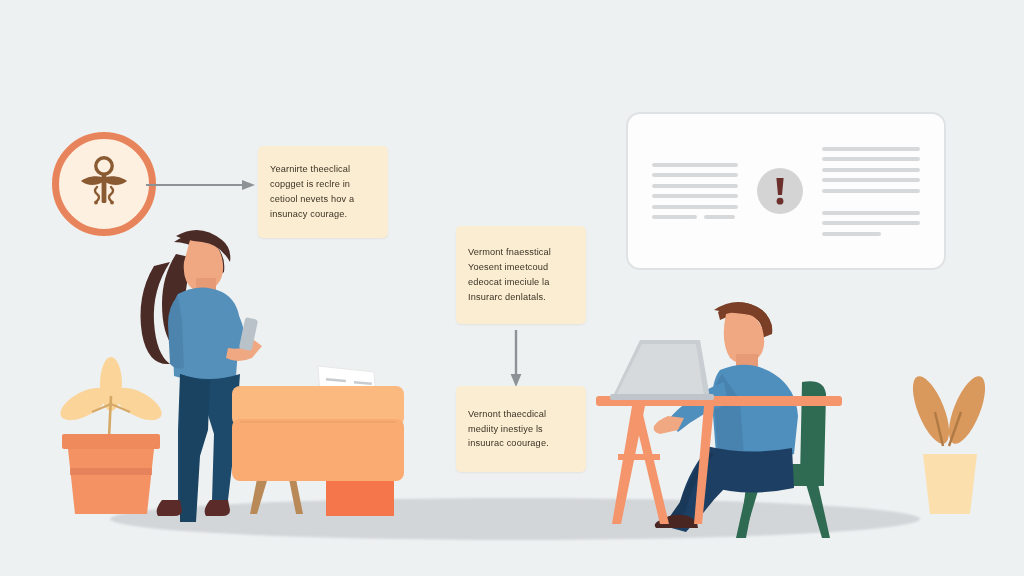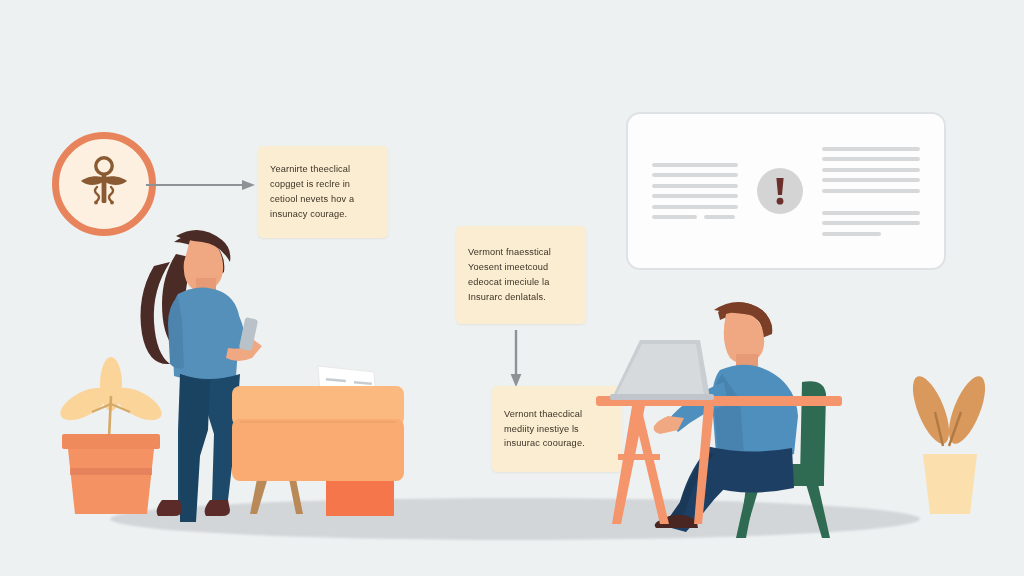--- a/index.html
+++ b/index.html
@@ -40,21 +40,21 @@
     font-size:9.2px;
     line-height:1.62;
     letter-spacing:.15px;
     padding:10px 12px;
     box-sizing:border-box;
     box-shadow:0 1px 2px rgba(120,100,60,.10);
   }
   .callout p{margin:0;}
   #callout-1{left:258px;top:146px;width:130px;height:92px;display:flex;align-items:center;}
   #callout-2{left:456px;top:226px;width:130px;height:98px;display:flex;align-items:center;}
-  #callout-3{left:456px;top:386px;width:130px;height:86px;display:flex;align-items:center;margin-left:36px;}
+  #callout-3{left:456px;top:386px;width:130px;height:86px;display:flex;align-items:center;}
 
   
   .card{
     position:absolute;left:626px;top:112px;width:320px;height:158px;
     background:#fdfdfd;border:2px solid #dfe2e4;border-radius:14px;
     box-sizing:border-box;
     display:flex;align-items:center;justify-content:space-between;
     padding:0 24px;
   }
   .card-col{display:flex;flex-direction:column;gap:6.5px;width:86px;}

